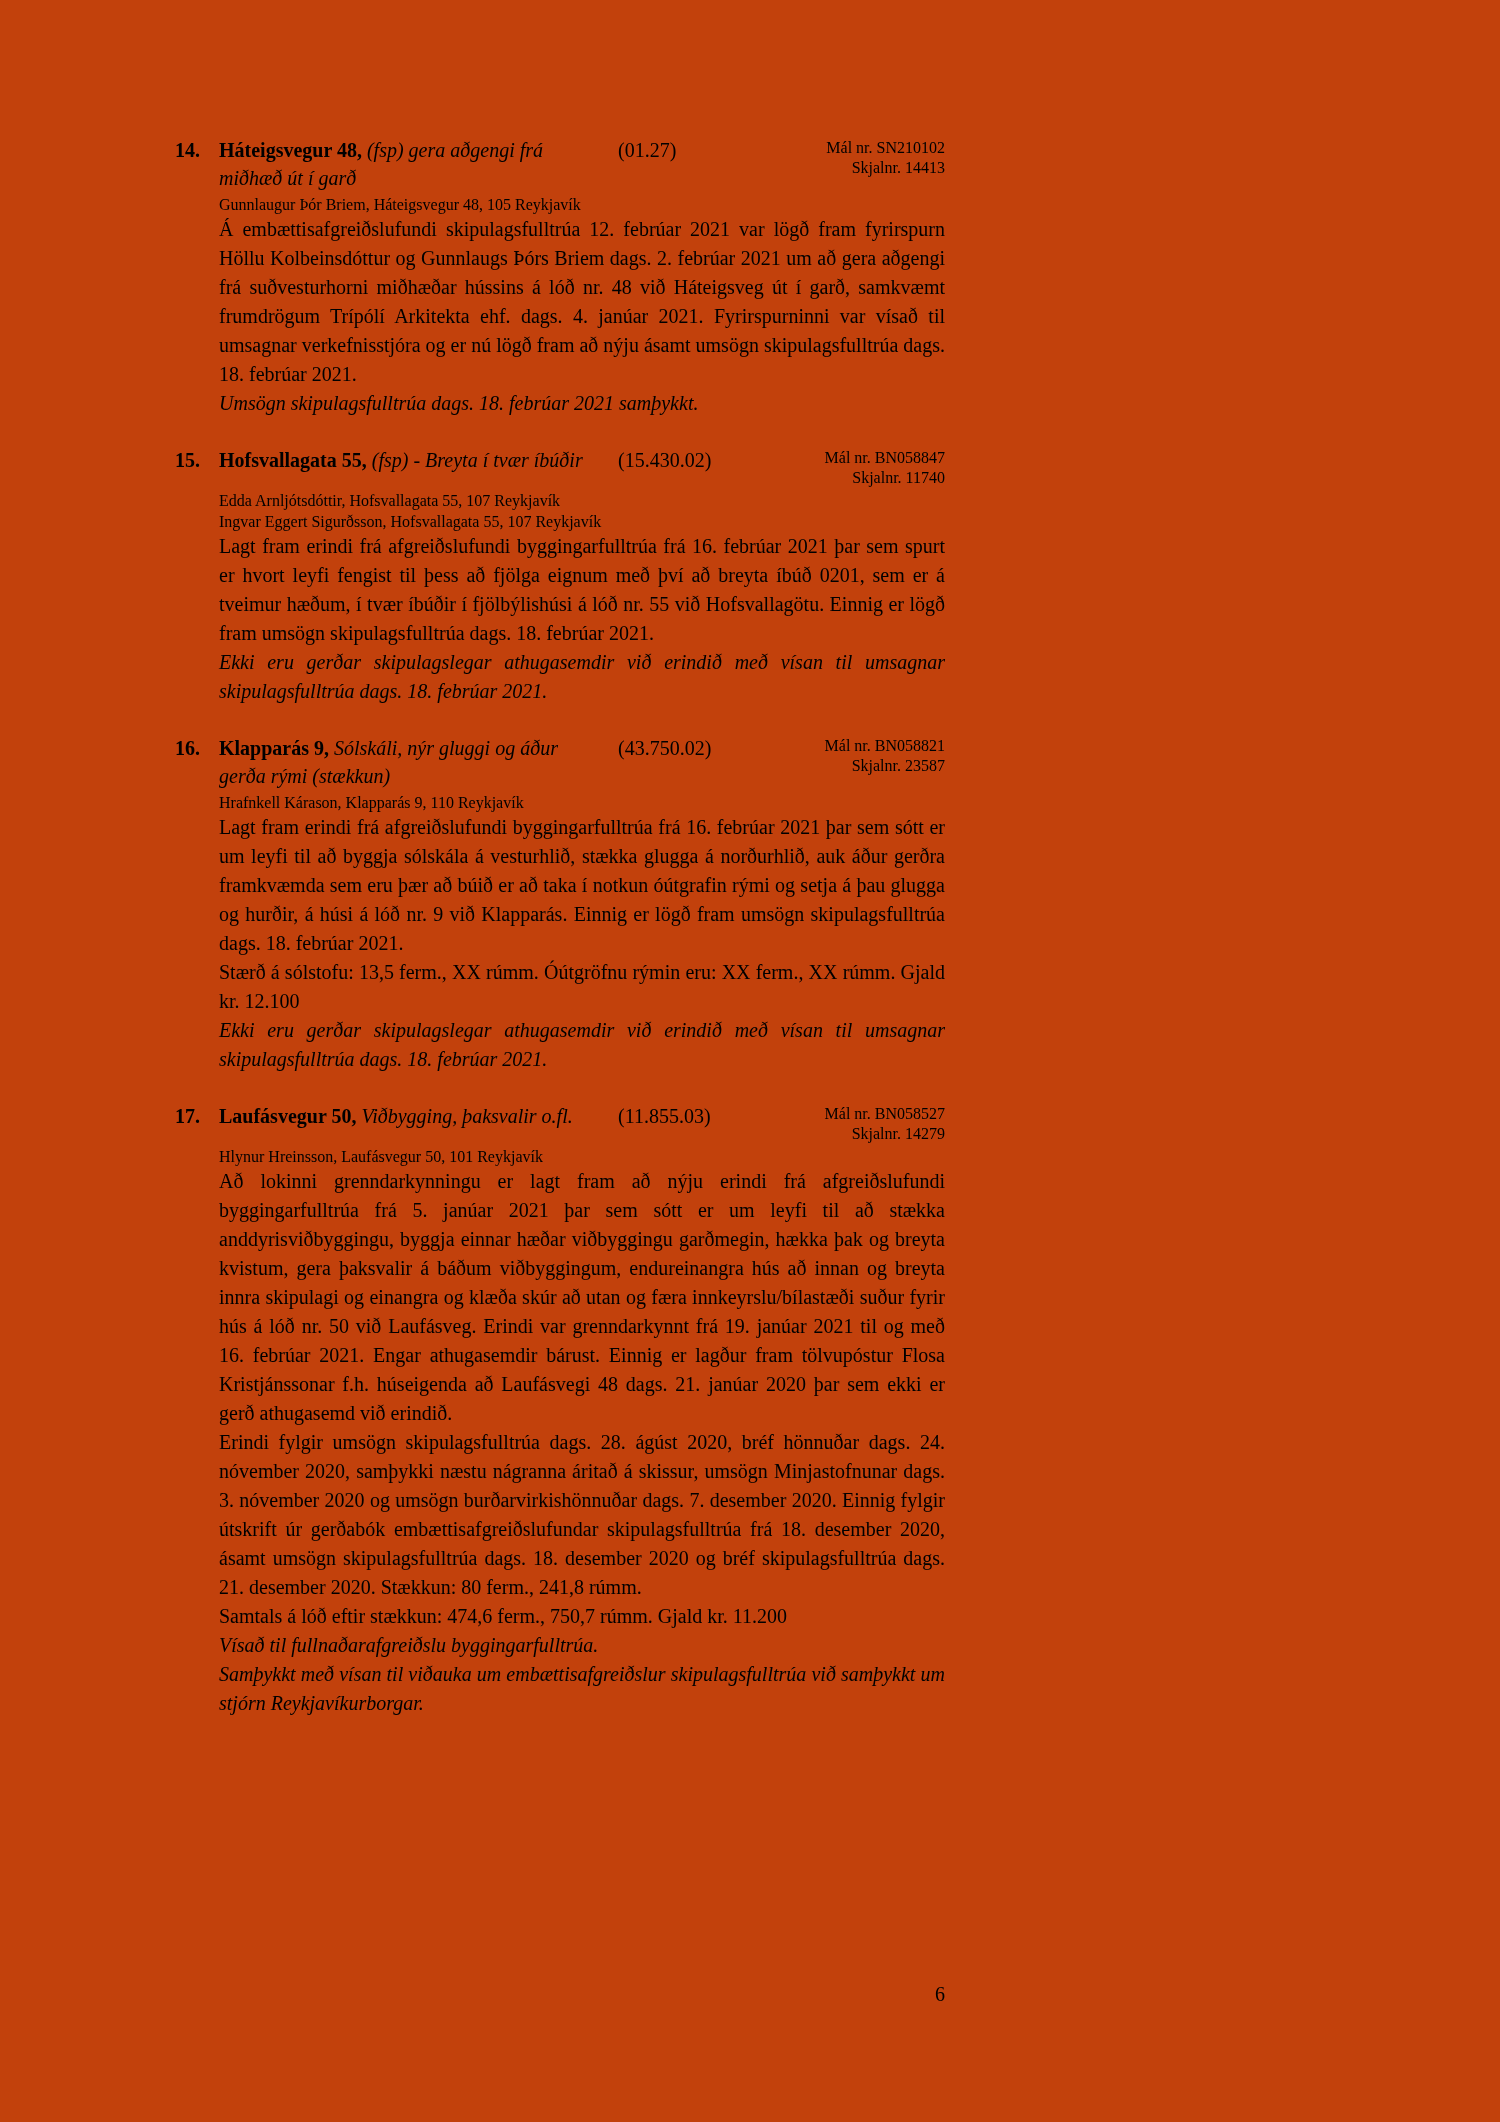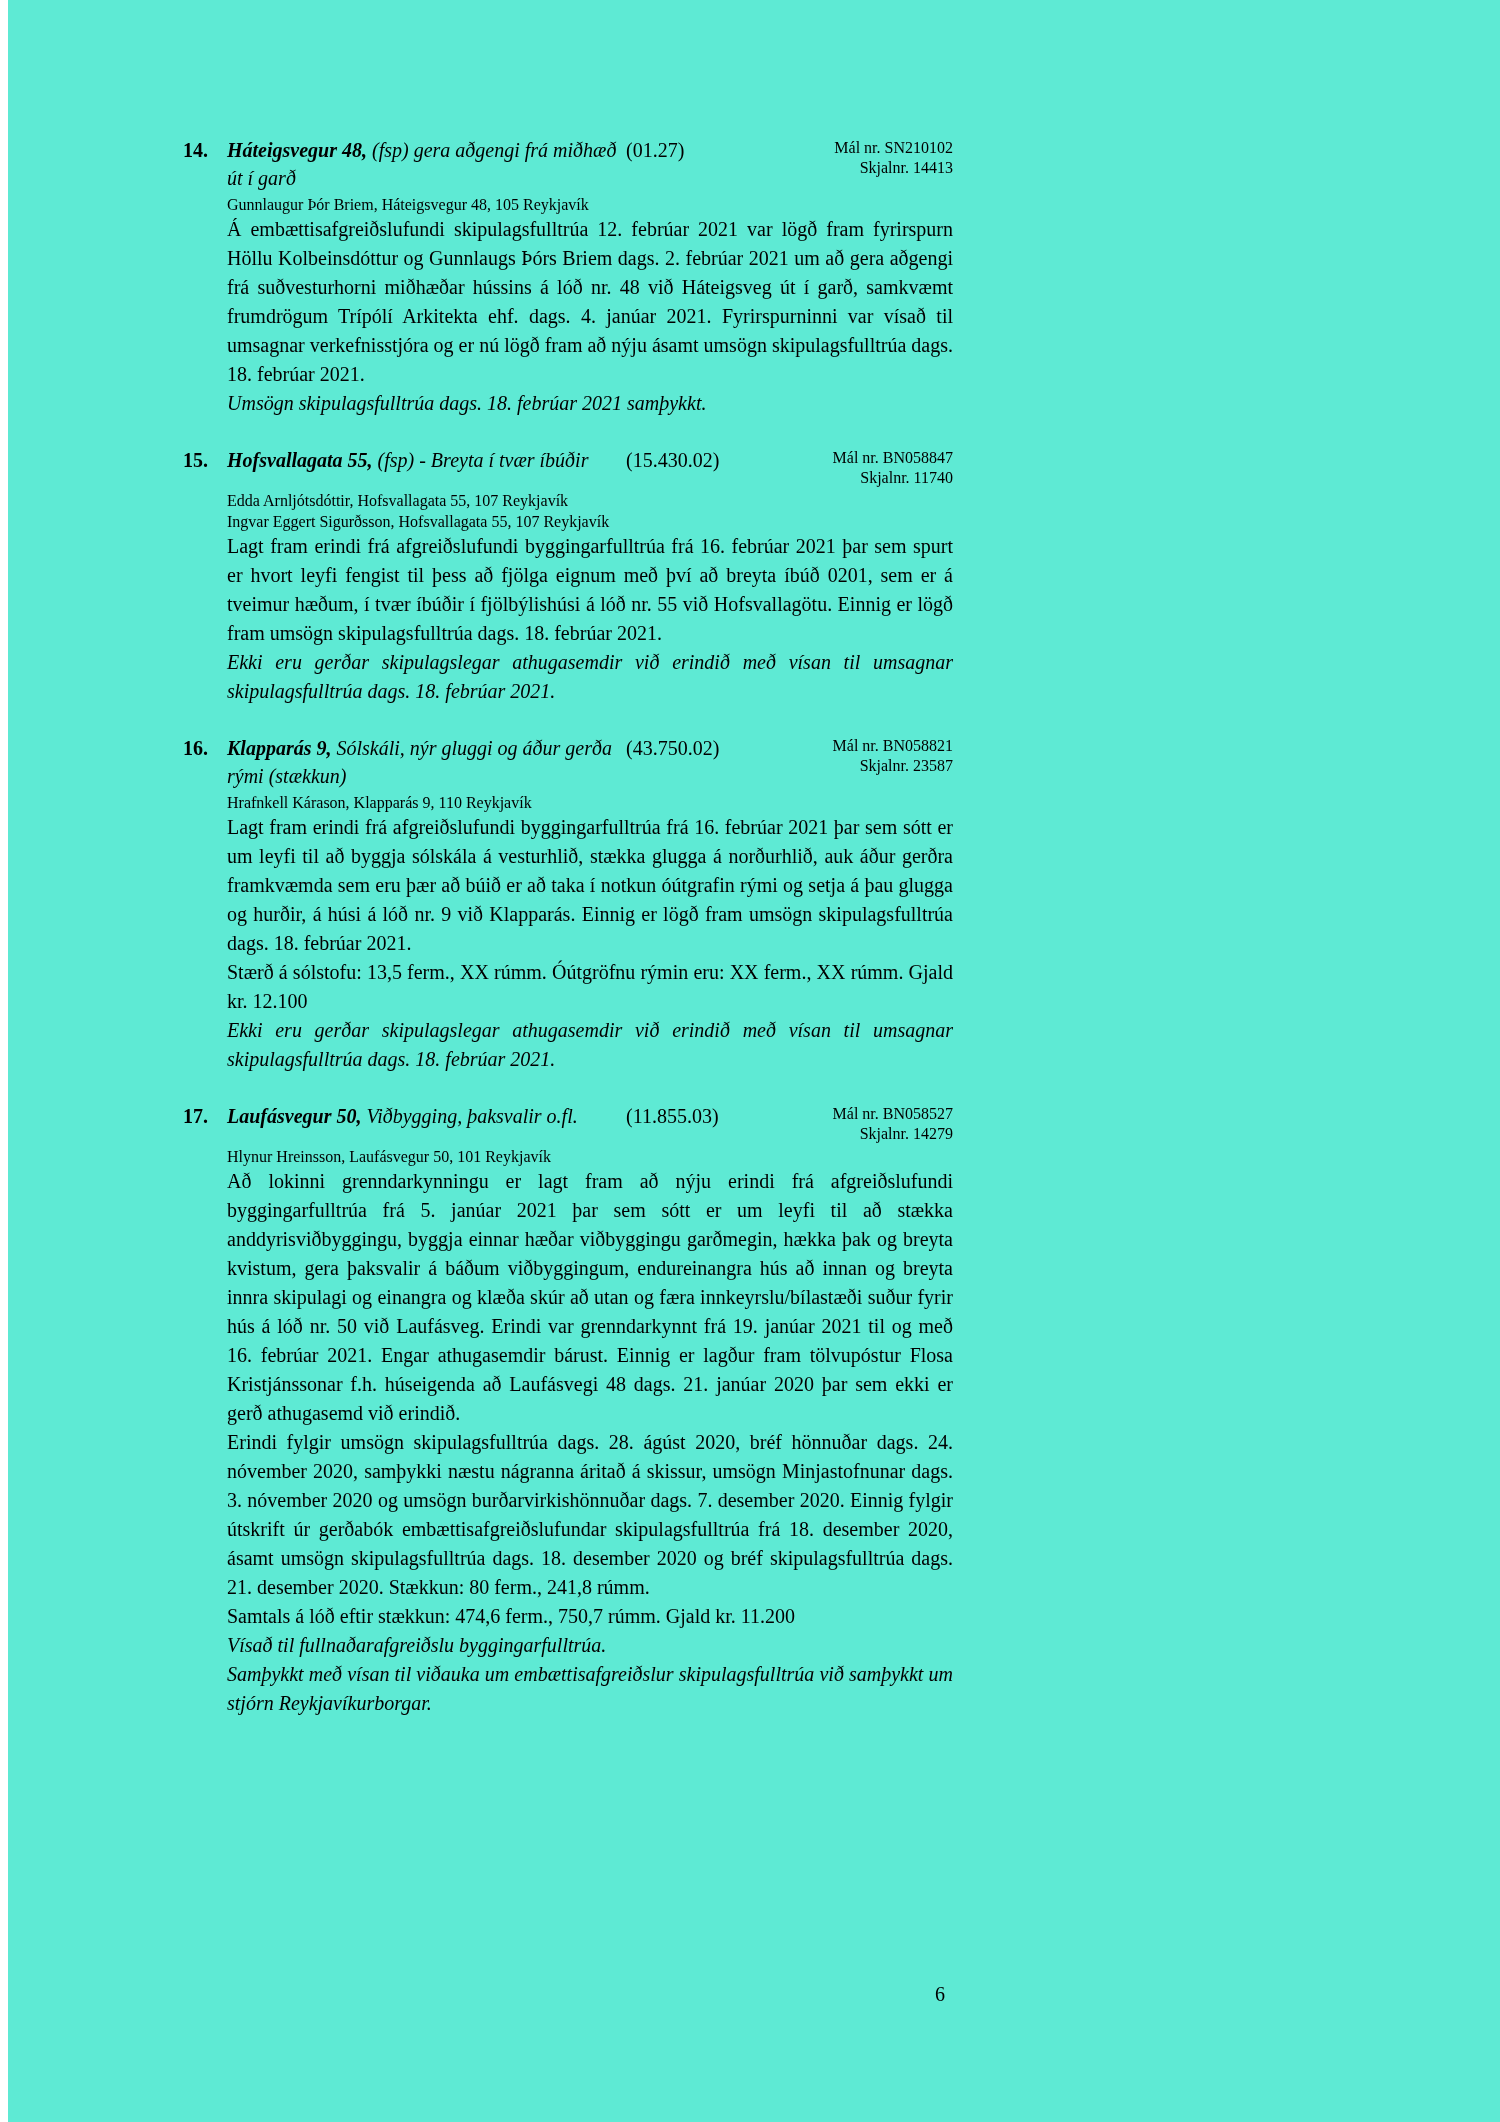--- a/index.html
+++ b/index.html
@@ -8,39 +8,38 @@
     width: 1500px;
     height: 2122px;
     position: relative;
     font-family: "Liberation Serif", "DejaVu Serif", serif;
     color: #000000;
     overflow: hidden;
   }
   .page {
     position: absolute;
     inset: 0;
-    background: #5eead4;
-    margin-left: 8px;
+    background: #c2410c;
   }
   .content {
     position: absolute;
     left: 175px;
     top: 136px;
     width: 770px;
   }
   .agenda-item { margin-bottom: 28px; }
   .item-header {
     display: flex;
     align-items: flex-start;
     font-size: 20px;
     line-height: 28px;
   }
   .col-number { width: 44px; font-weight: bold; flex: none; }
   .col-title  { width: 390px; flex: none; }
-  .addr { font-weight: bold; font-style: italic; }
+  .addr { font-weight: bold; }
   .subtitle { font-style: italic; }
   .col-code { width: 100px; margin-left: 9px; flex: none; }
   .col-refs {
     flex: 1;
     text-align: right;
     font-size: 16px;
     line-height: 20px;
     padding-top: 2px;
     white-space: nowrap;
   }

